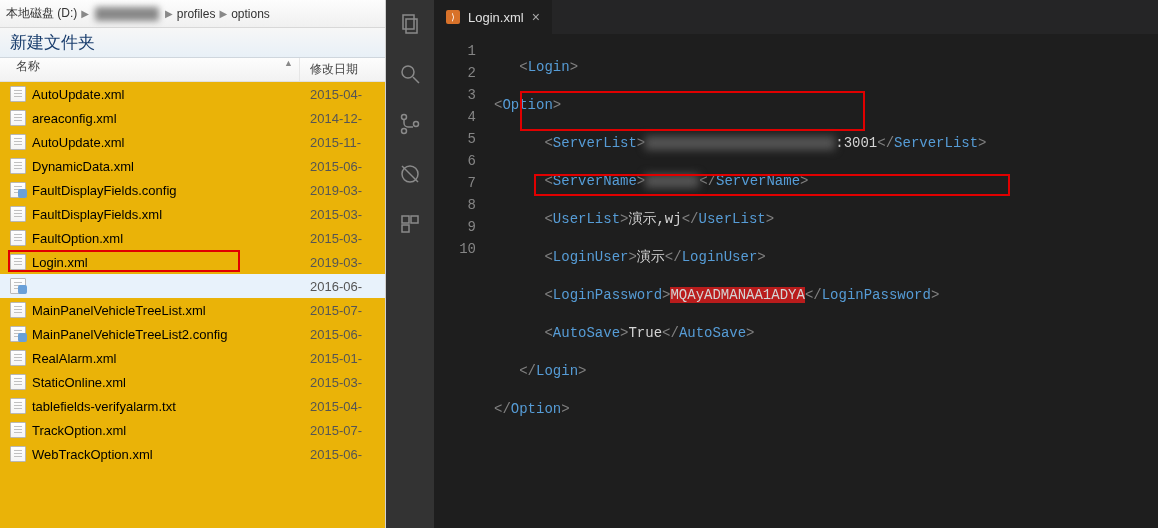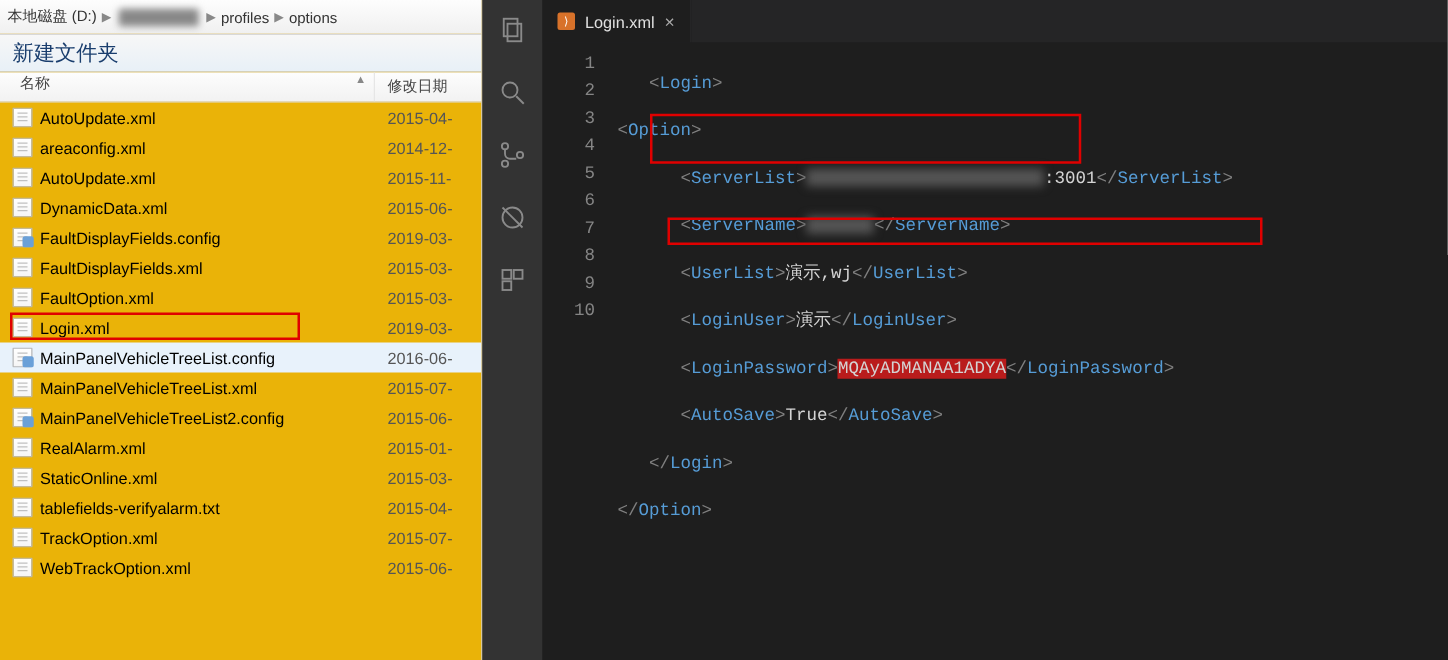--- a/index.html
+++ b/index.html
@@ -258,21 +258,20 @@
         <div class="fname">
           <span class="file-icon"></span>
           <span>Login.xml</span>
         </div>
         <div class="fdate">2019-03-</div>
         <div class="red-box"></div>
       </div>
       <div class="file-row hovered">
         <div class="fname">
           <span class="file-icon config"></span>
-          <span>MainPanelVehicleTreeList.config</span>
         </div>
         <div class="fdate">2016-06-</div>
       </div>
       <div class="file-row">
         <div class="fname">
           <span class="file-icon"></span>
           <span>MainPanelVehicleTreeList.xml</span>
         </div>
         <div class="fdate">2015-07-</div>
       </div>

